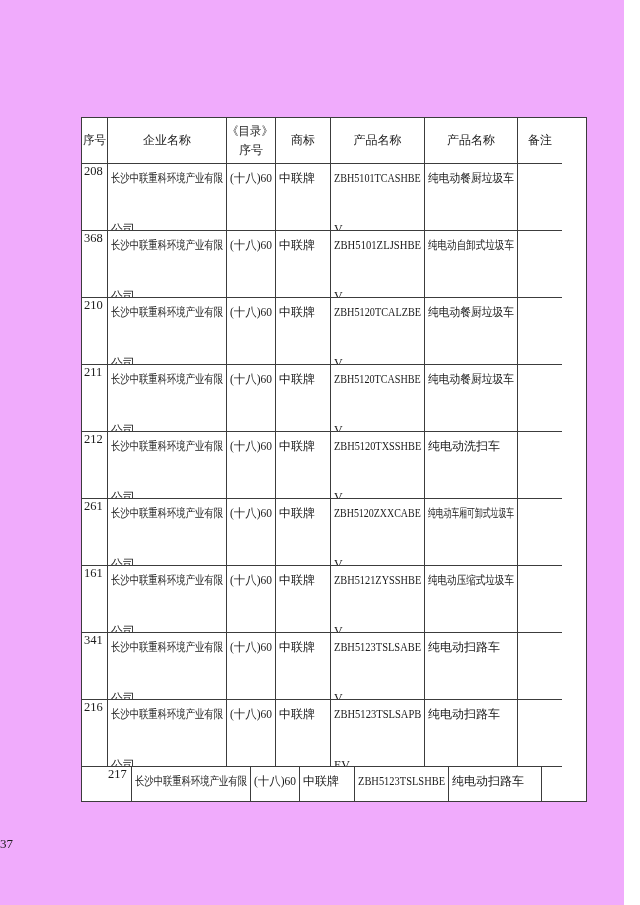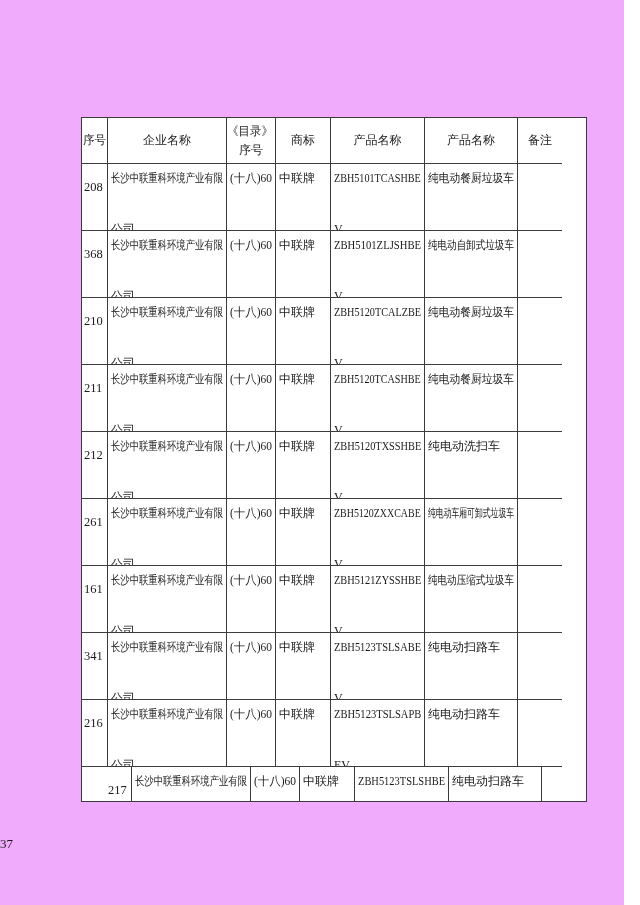--- a/index.html
+++ b/index.html
@@ -35,21 +35,21 @@
     display:flex;flex-direction:column;align-items:center;justify-content:center;
     text-align:center;font-size:12px;line-height:1.55;
   }
   .line{
     position:absolute;left:3px;right:1px;
     white-space:nowrap;font-size:12px;line-height:13px;
   }
   .l1{top:8px;}
   .l2{top:40px;margin-top:19px;}
   .seq{
-    position:absolute;top:16px;left:2px;
+    position:absolute;top:0px;left:2px;
     font-size:12.5px;line-height:14px;
   }
   .fit{
     display:inline-block;white-space:nowrap;transform-origin:0 50%;
   }
   .pageno{
     position:absolute;left:0;right:0;top:836px;
     text-align:left;font-size:13px;
   }
 </style>

